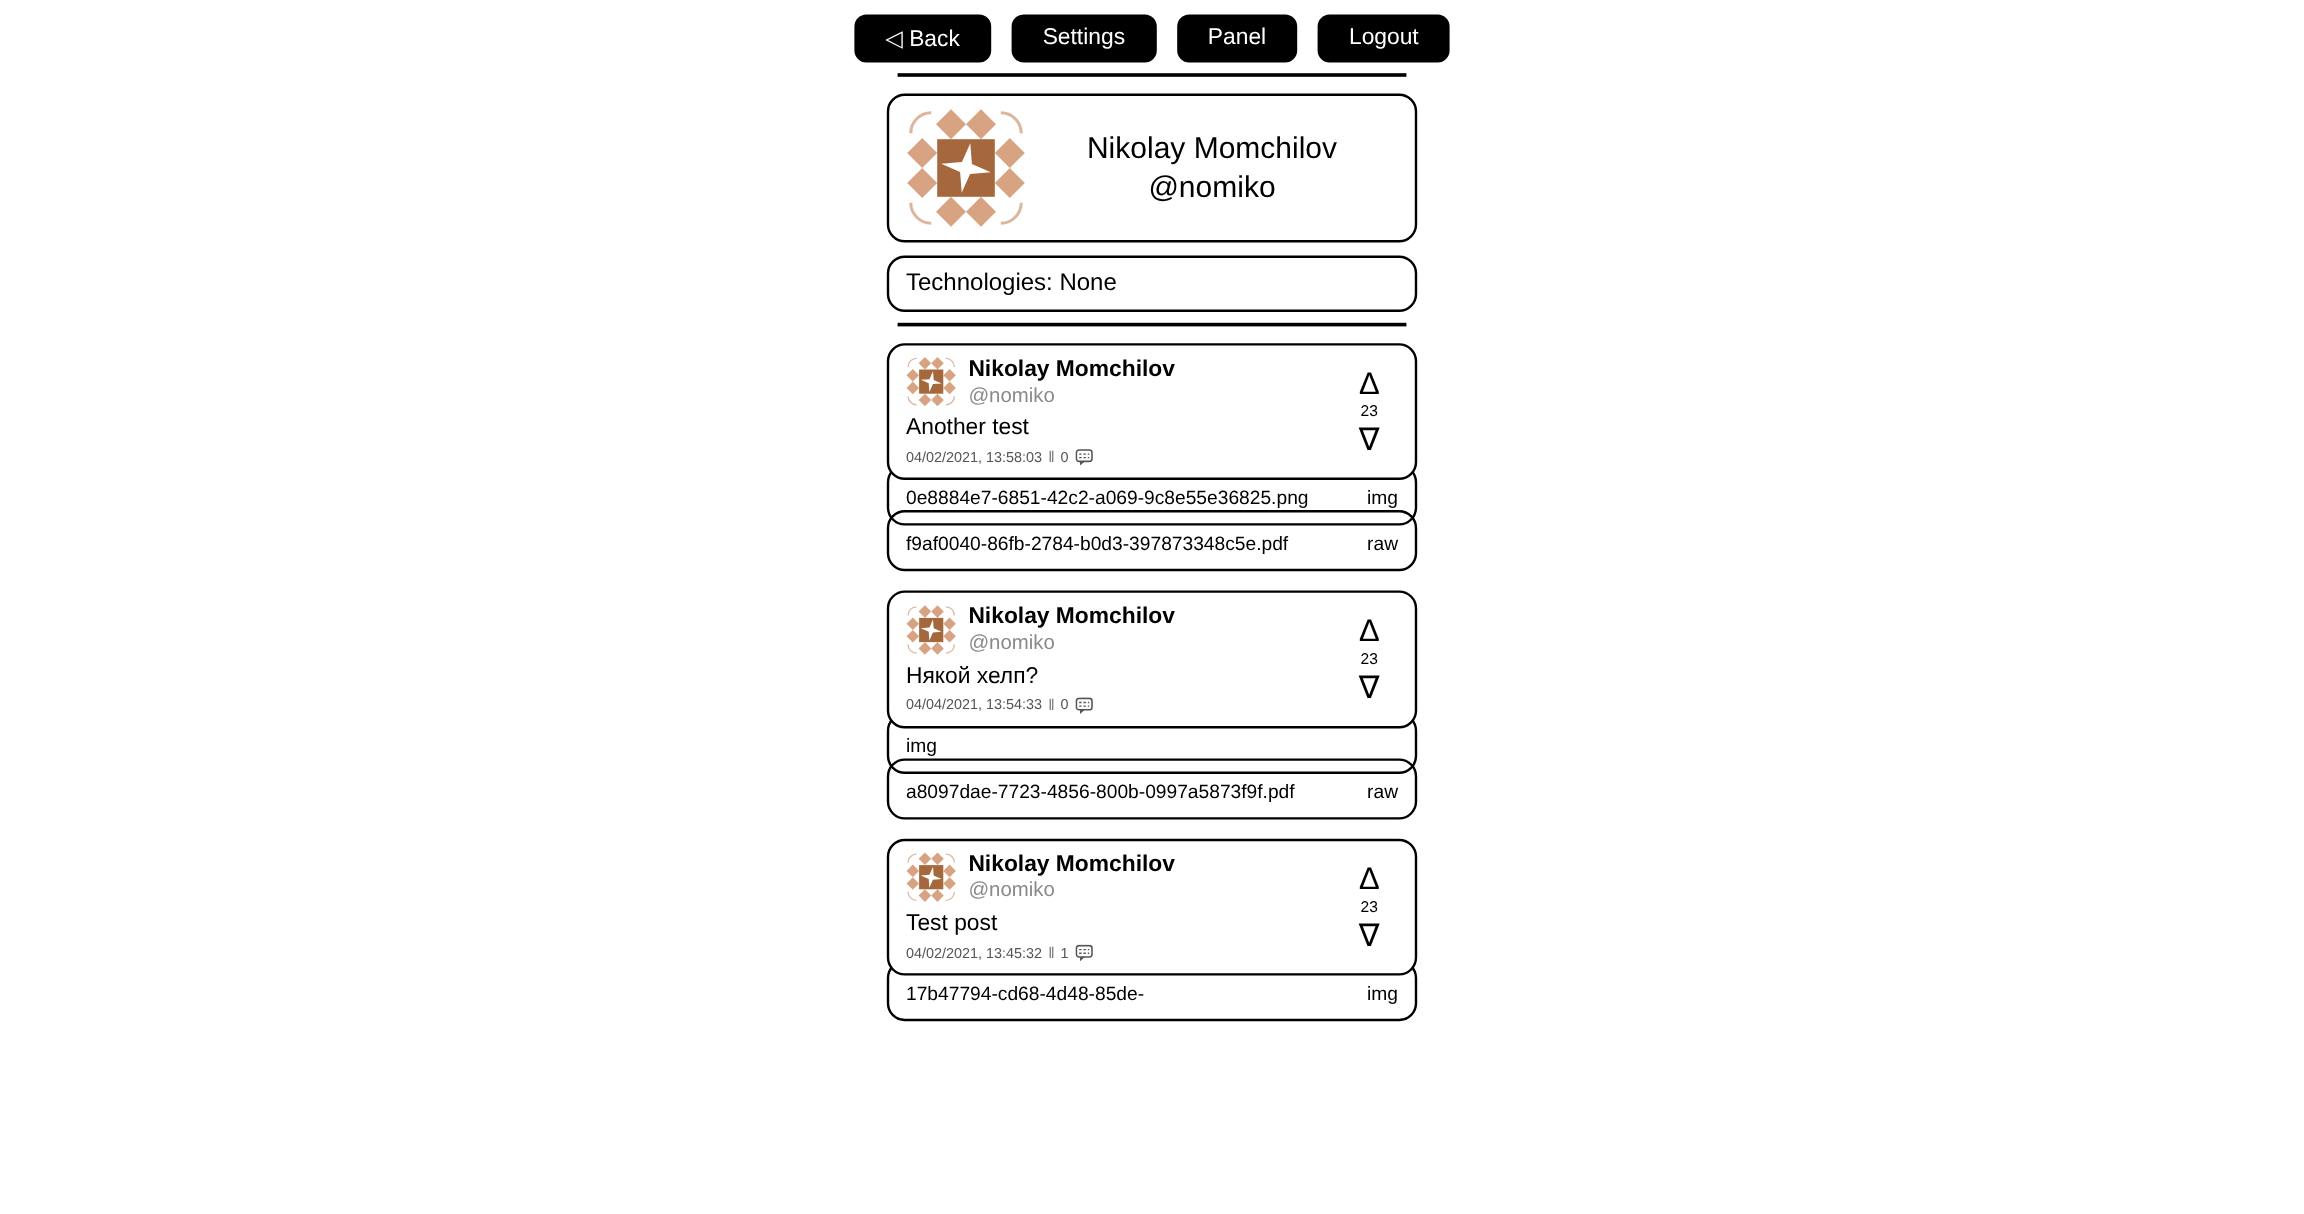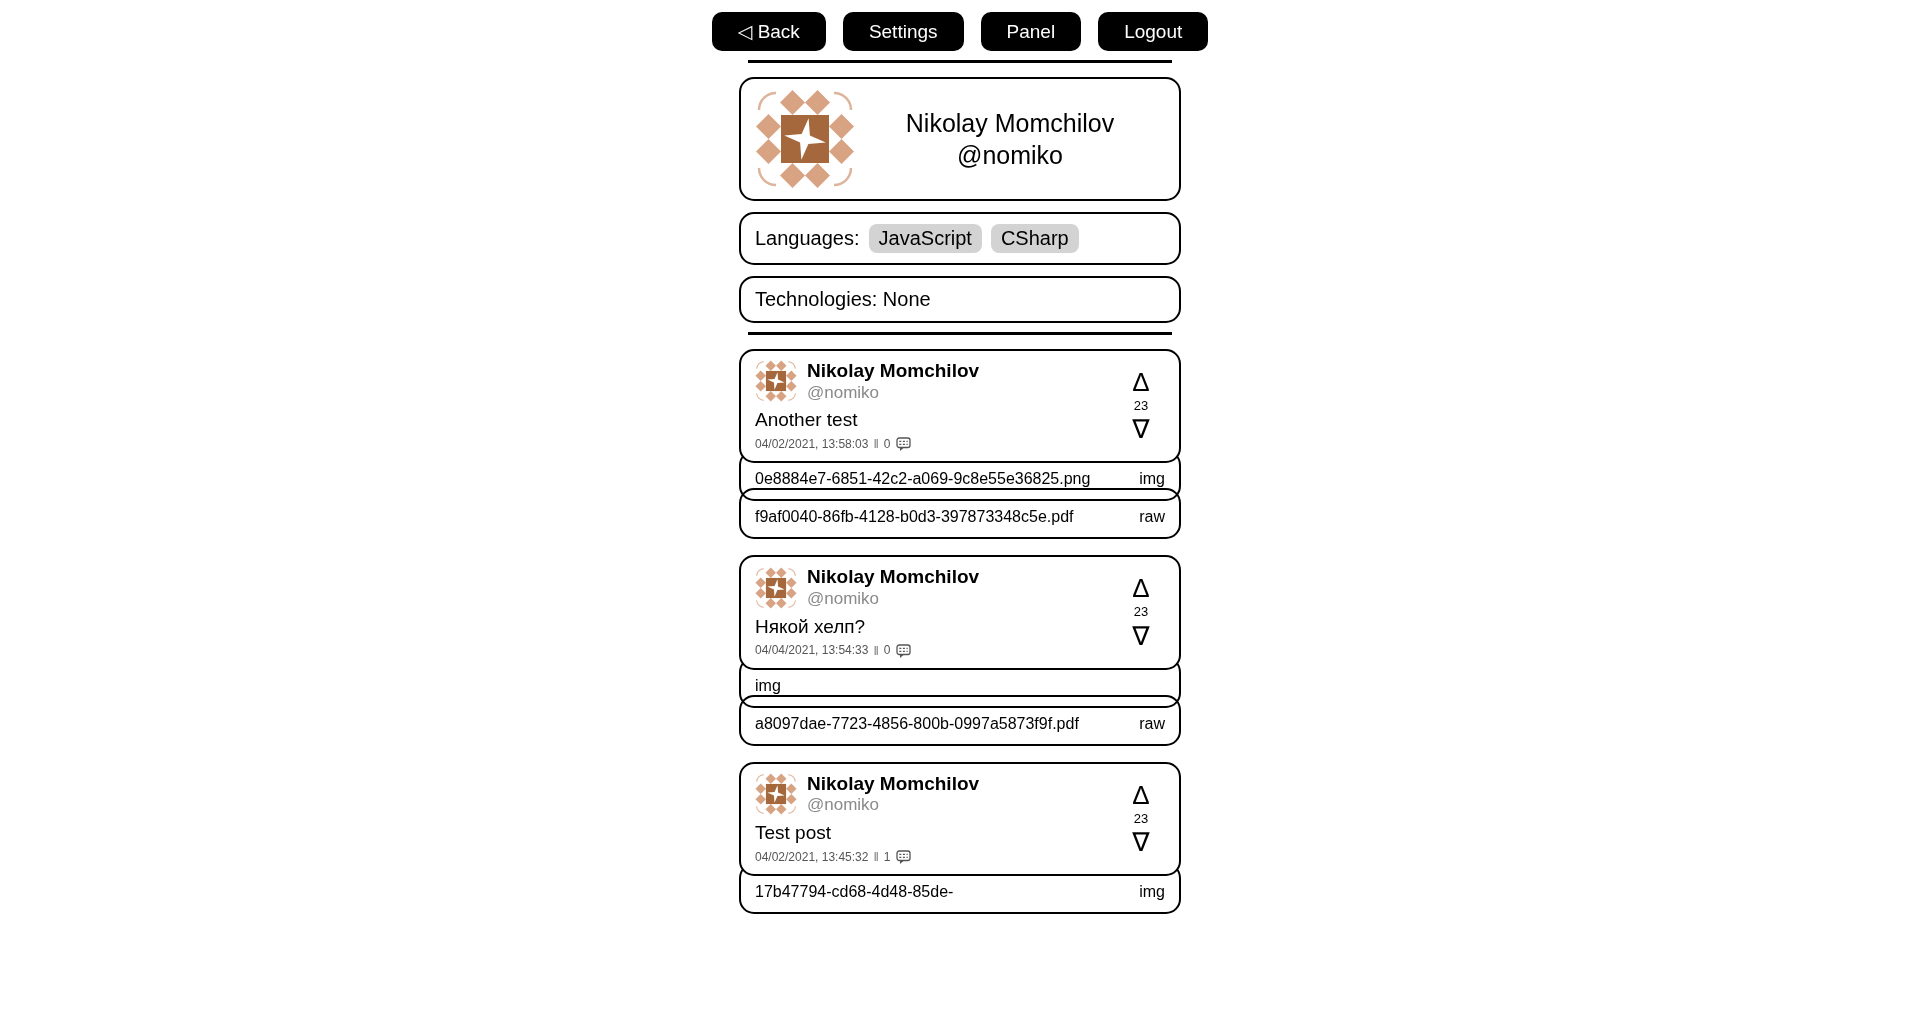--- a/index.html
+++ b/index.html
@@ -106,25 +106,20 @@
   <div class="card profile-card">
     <svg class="avatar-large">
         <use href="#identicon"></use>
       </svg>
     <div class="profile-names">
       <div>Nikolay Momchilov</div>
       <div>@nomiko</div>
     </div>
   </div>
 
-  <div class="card info-card">
-    <span>Languages:</span>
-    <span class="tag">JavaScript</span>
-    <span class="tag">CSharp</span>
-  </div>
 
   <div class="card info-card">
     <span>Technologies: None</span>
   </div>
 
   <hr class="divider">
 
   <div class="posts-section">
 
     <div class="post-group">
@@ -153,21 +148,21 @@
           <span class="vote-arrow">∆</span>
           <span class="vote-score">23</span>
           <span class="vote-arrow">∇</span>
         </div>
       </div>
       <div class="attachment">
         <span class="attachment-name">0e8884e7-6851-42c2-a069-9c8e55e36825.png</span>
         <span class="attachment-type">img</span>
       </div>
       <div class="attachment">
-        <span class="attachment-name">f9af0040-86fb-4128-b0d3-397873348c5e.pdf</span>
+        <span class="attachment-name">f9af0040-86fb-2784-b0d3-397873348c5e.pdf</span>
         <span class="attachment-type">raw</span>
       </div>
     </div>
 
     <div class="post-group">
       <div class="card post-card">
         <div class="post-left">
           <div class="post-header">
             <svg class="avatar-small">
                 <use href="#identicon"></use>

